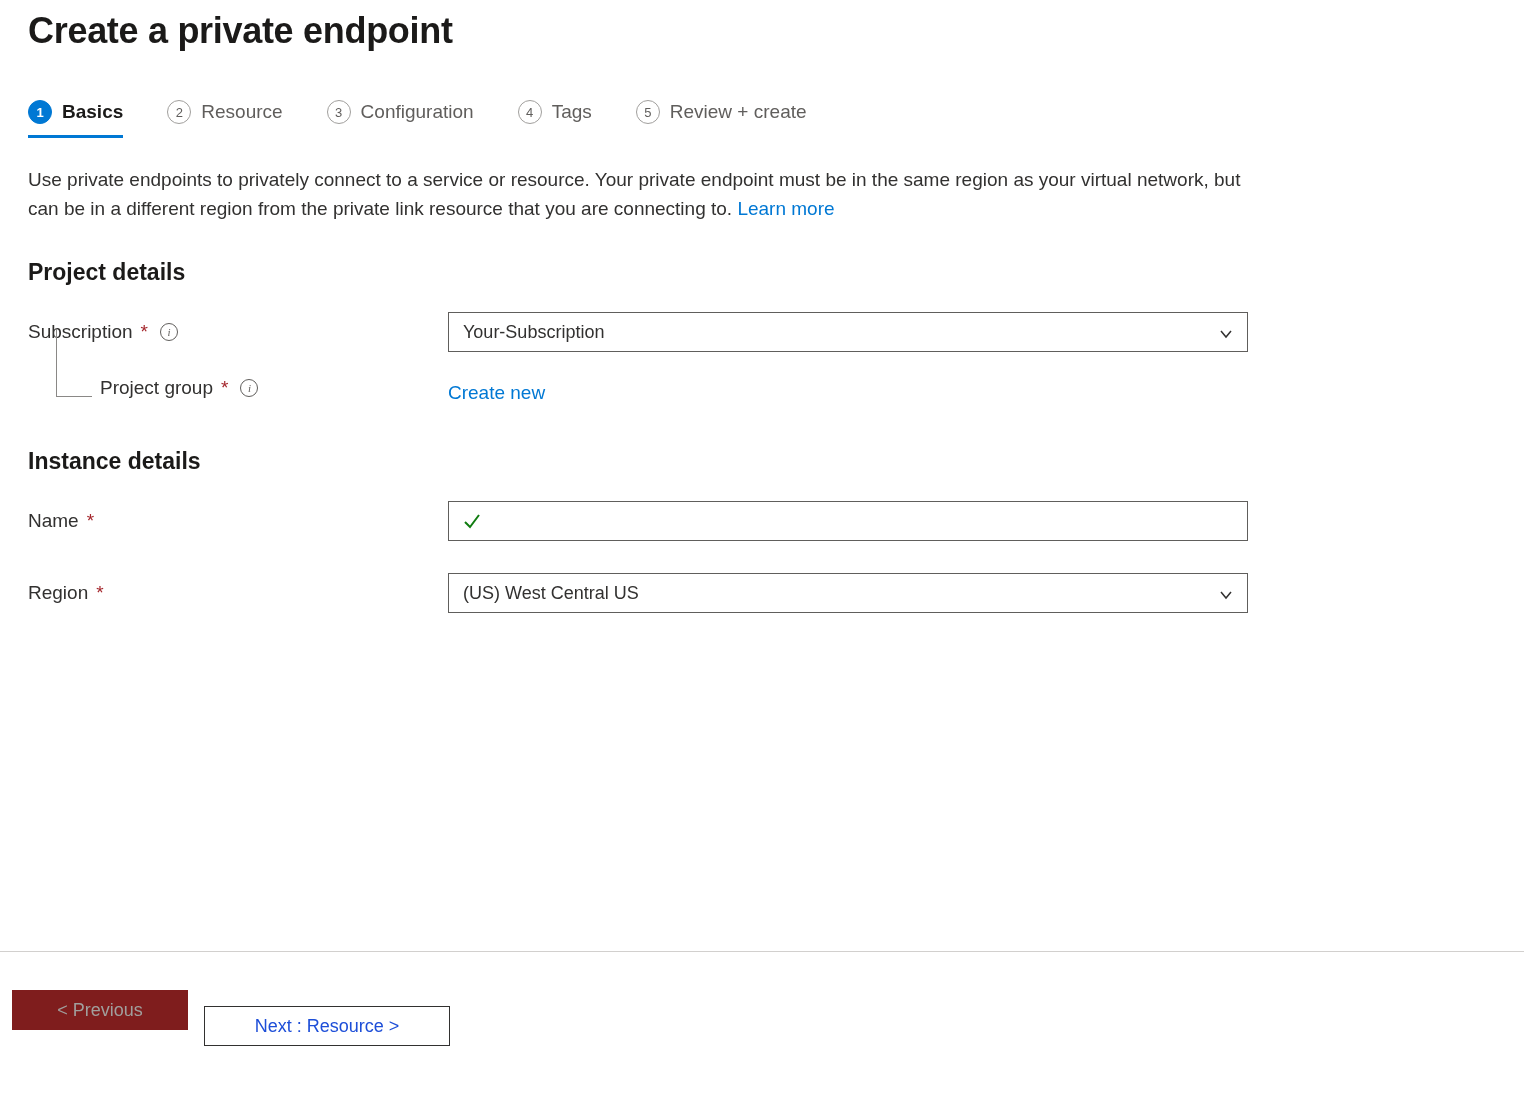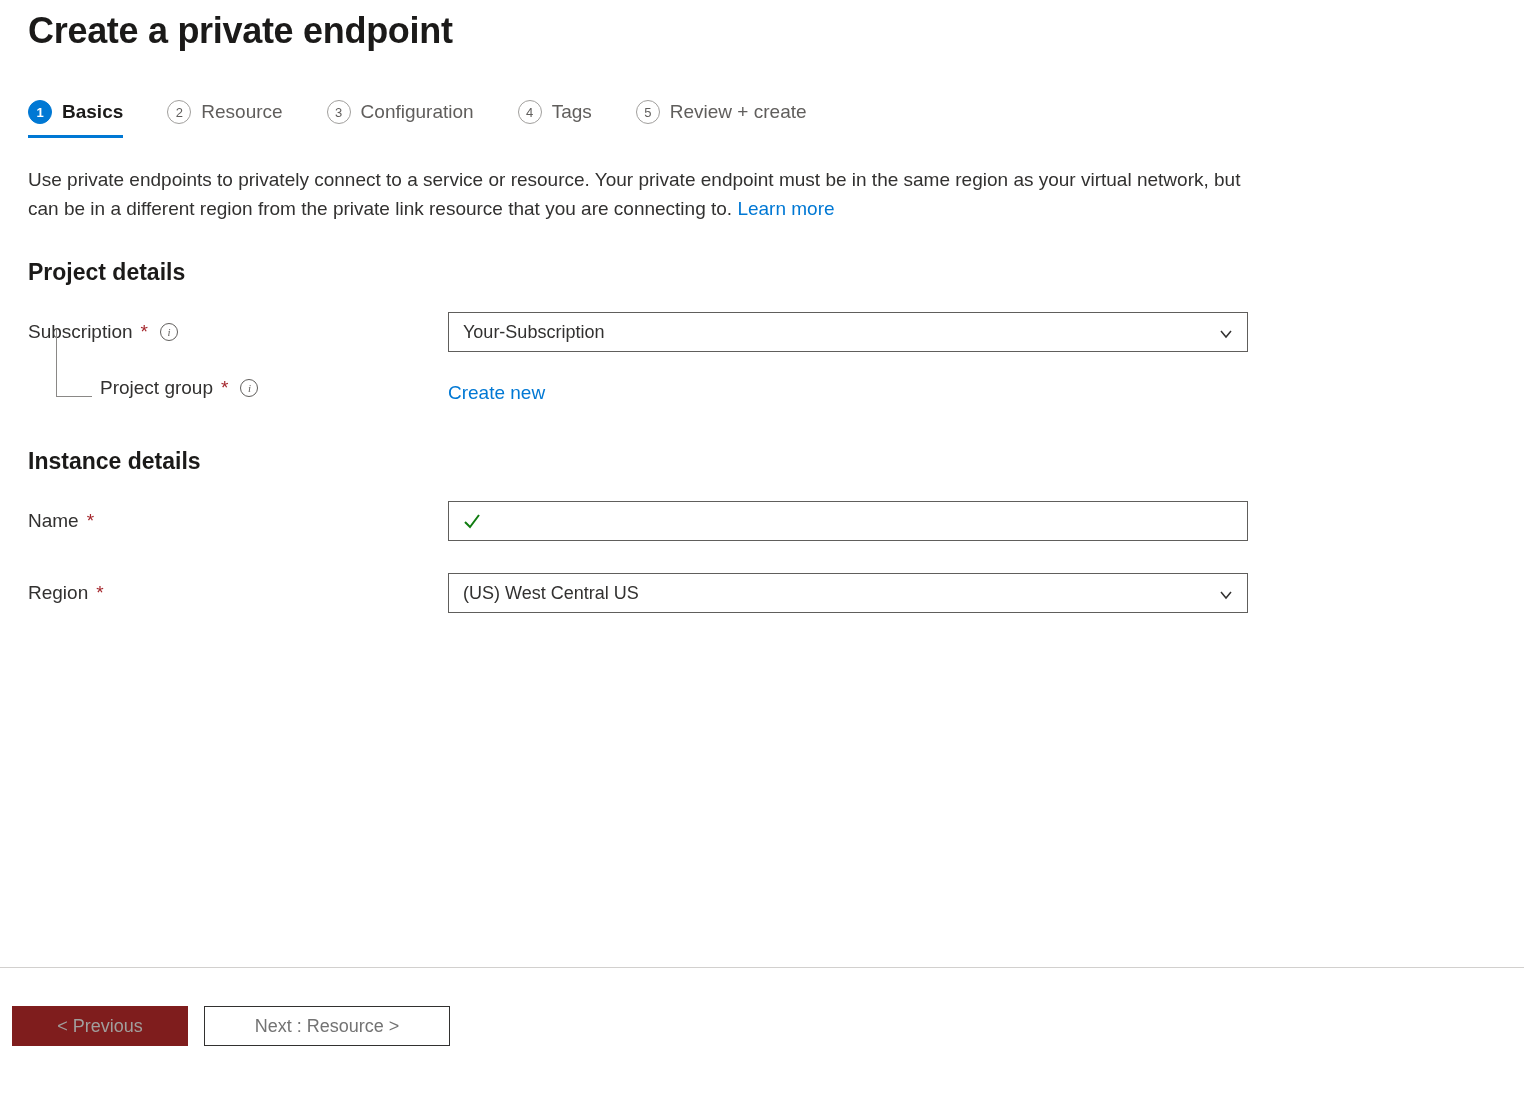--- a/index.html
+++ b/index.html
@@ -230,22 +230,23 @@
     }
     .btn-previous {
       background: #7f1d1d;
       border: none;
       color: #a19f9d;
       min-width: 176px;
     }
     .btn-next {
       background: #ffffff;
       border: 1px solid #323130;
-      color: #737373;
+      color: #1d4ed8;
       min-width: 246px;
+      margin-top: 16px;
     }
     .region-row {
       margin-top: 32px;
     }
   </style>
 </head>
 <body>
 
 <div class="page-container">
   <h1 class="page-title">Create a private endpoint</h1>

